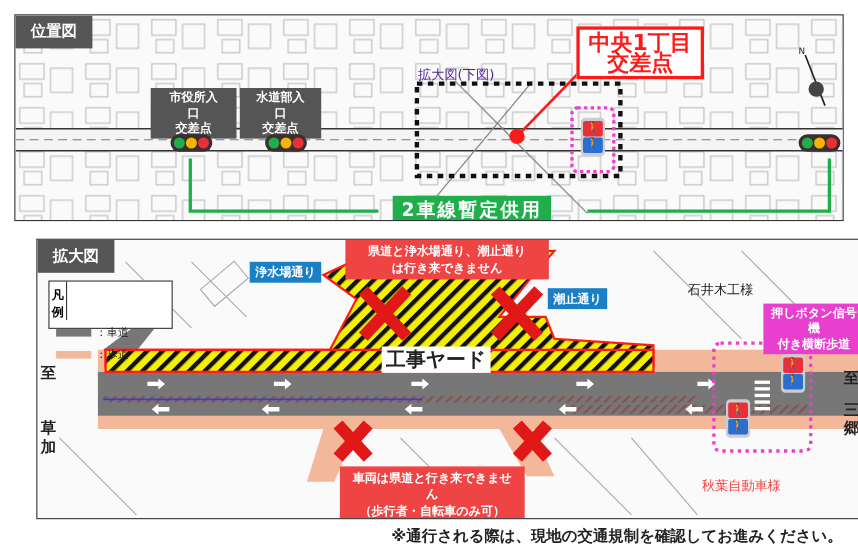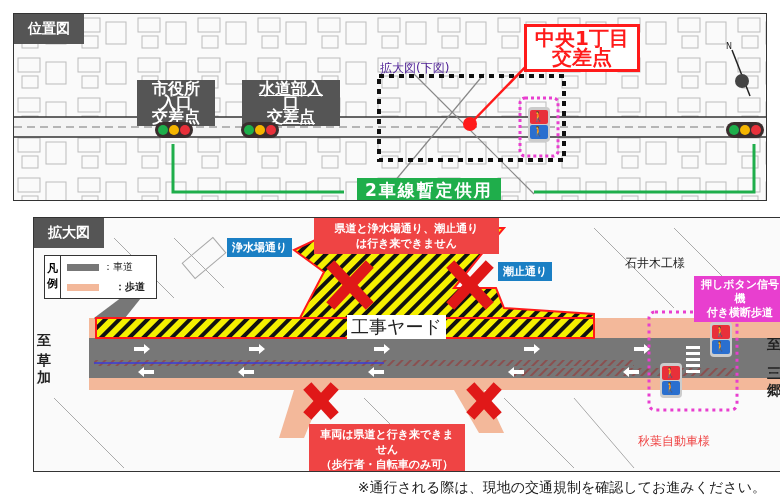--- a/index.html
+++ b/index.html
@@ -3,33 +3,33 @@
 <meta charset="utf-8">
 <style>
   * { box-sizing: border-box; margin: 0; padding: 0; }
   body { width: 780px; height: 503px; background: #ffffff; position: relative; overflow: hidden;
          font-family: "DejaVu Sans", "Liberation Sans", sans-serif; }
   .panel { position: absolute; border: 1.5px solid #333; background: #fafafa; overflow: hidden; }
   .panel-tab { position: absolute; left: 0; top: 0; background: #555; color: #fff; font-size: 14px;
                font-weight: bold; padding: 6px 14px; z-index: 5; }
   .map-bg { position: absolute; inset: 0; }
   .abs { position: absolute; }
-  .label-dark { background: #555; color: #fff; font-size: 16px; font-weight: bold; text-align: center;
+  .label-dark { background: #555; color: #fff; font-size: 11px; font-weight: bold; text-align: center;
                 line-height: 14px; padding: 2px 12px; }
   .signal { position: absolute; background: #3a2e2e; border-radius: 10px; height: 16px; width: 38px;
             display: flex; align-items: center; justify-content: space-around; padding: 0 3px; }
   .lamp { width: 10px; height: 10px; border-radius: 50%; }
   .red-box { background: #ef4444; color: #fff; font-size: 11px; font-weight: bold; text-align: center;
              line-height: 15px; padding: 3px 6px; }
   .blue-tag { background: #1a7fc4; color: #fff; font-size: 11px; font-weight: bold; padding: 2px 5px; }
   .magenta-tag { background: #e83fcf; color: #fff; font-size: 11px; font-weight: bold; text-align: center;
                  line-height: 14px; padding: 2px 6px; }
   .ped-sign { position: absolute; width: 22px; background: #ccc; border-radius: 4px; padding: 2px; }
   .ped-sign div { height: 14px; margin: 1px 0; border-radius: 2px; color: #fff; font-size: 10px; text-align: center; line-height: 14px; }
-  .note { position: absolute; right: 14px; bottom: 6px; font-size: 14px; font-weight: normal; color: #222; }
+  .note { position: absolute; right: 14px; bottom: 6px; font-size: 14px; font-weight: bold; color: #222; }
   .side-label { position: absolute; font-size: 14px; font-weight: bold; color: #222; width: 16px; line-height: 17px; }
 </style>
 </head>
 <body>
 
 <div class="panel" style="left:13px; top:13px; width:754px; height:188px;">
   <svg class="map-bg" width="754" height="188">
     <defs>
       <pattern id="blocks" width="60" height="40" patternUnits="userSpaceOnUse">
         <rect x="4" y="4" width="22" height="14" fill="none" stroke="#bbb" stroke-width="1"></rect>
@@ -65,21 +65,21 @@
   <div class="abs label-dark" style="left:123px; top:66px; width:78px;">
     <div>市役所入口</div>
     <div>交差点</div>
   </div>
   <div class="signal" style="left:141px; top:108px;">
     <span class="lamp" style="background:#1fae4b"></span>
       <span class="lamp" style="background:#f5b400"></span>
       <span class="lamp" style="background:#e8303a"></span>
   </div>
 
-  <div class="abs label-dark" style="left:228px; top:66px; width:98px;text-decoration:underline;">
+  <div class="abs label-dark" style="left:204px; top:66px; width:74px;">
     <div>水道部入口</div>
     <div>交差点</div>
   </div>
   <div class="signal" style="left:227px; top:108px;">
     <span class="lamp" style="background:#1fae4b"></span>
       <span class="lamp" style="background:#f5b400"></span>
       <span class="lamp" style="background:#e8303a"></span>
   </div>
 
   <div class="signal" style="left:712px; top:108px;">
@@ -175,45 +175,45 @@
         <line x1="297" y1="172" x2="277" y2="194"></line>
       <line x1="440" y1="172" x2="460" y2="194"></line>
         <line x1="460" y1="172" x2="440" y2="194"></line>
     </g>
 
     <rect x="615" y="94" width="88" height="98" rx="6" fill="none" stroke="#e83fcf" stroke-width="3" stroke-dasharray="3,4"></rect>
   </svg>
 
   <div class="panel-tab">拡大図</div>
 
-  <div class="abs" style="left:10px; top:37px; width:113px; height:44px; background:#fff; border:1.5px solid #333; display:flex;">
+  <div class="abs" style="left:10px; top:37px; width:113px; height:44px; background:#fff; border:1.5px solid #333; display:flex;flex-direction:column;">
     <div style="width:16px; border-right:1.5px solid #333; font-size:11px; font-weight:bold; text-align:center; line-height:15px; padding-top:5px;">凡例</div>
     <div style="flex:1; padding:4px 6px; font-size:10px; color:#222;">
       <div style="display:flex; align-items:center; gap:4px; margin-bottom:6px;">
         <span style="display:inline-block; width:32px; height:7px; background:#777;"></span>
         <span>：車道</span>
       </div>
-      <div style="display:flex; align-items:center; gap:16px;font-weight:bold;">
+      <div style="display:flex; align-items:center; gap:4px;">
         <span style="display:inline-block; width:32px; height:7px; background:#f3b89a;"></span>
         <span>：歩道</span>
       </div>
     </div>
   </div>
 
   <div class="abs blue-tag" style="left:193px; top:20px;">浄水場通り</div>
   <div class="abs blue-tag" style="left:464px; top:44px;">潮止通り</div>
 
   <div class="abs red-box" style="left:280px; top:0px; width:185px;">
     <div>県道と浄水場通り、潮止通り</div>
     <div>は行き来できません</div>
   </div>
 
-  <div class="abs" style="left:313px; top:97px; background:#fff; font-size:18px; font-weight:normal; color:#222; padding:0 4px;">工事ヤード</div>
-
-  <div class="abs red-box" style="left:275px; top:206px; width:156px; font-size:11px;">
+  <div class="abs" style="left:313px; top:97px; background:#fff; font-size:18px; font-weight:bold; color:#222; padding:0 4px;">工事ヤード</div>
+
+  <div class="abs red-box" style="left:275px; top:206px; width:168px; font-size:11px;">
     <div>車両は県道と行き来できません</div>
     <div>（歩行者・自転車のみ可）</div>
   </div>
 
   <div class="abs magenta-tag" style="left:660px; top:58px;">
     <div>押しボタン信号機</div>
     <div>付き横断歩道</div>
   </div>
 
   <div class="abs" style="left:591px; top:37px; font-size:12px; color:#222;">石井木工様</div>
@@ -222,18 +222,18 @@
   <div class="ped-sign" style="left:676px; top:104px;">
     <div style="background:#e8303a">🚶</div>
       <div style="background:#2a6fcf">🚶</div>
   </div>
   <div class="ped-sign" style="left:626px; top:145px;">
     <div style="background:#e8303a">🚶</div>
       <div style="background:#2a6fcf">🚶</div>
   </div>
 
   <div class="side-label" style="left:3px; top:114px;">至</div>
-  <div class="side-label" style="left:3px; top:134px;">草加</div>
+  <div class="side-label" style="left:3px; top:164px;">草加</div>
   <div class="side-label" style="left:733px; top:118px;">至</div>
   <div class="side-label" style="left:733px; top:147px;">三郷</div>
 </div>
 
 <div class="note">※通行される際は、現地の交通規制を確認してお進みください。</div>
 
 </body></html>

